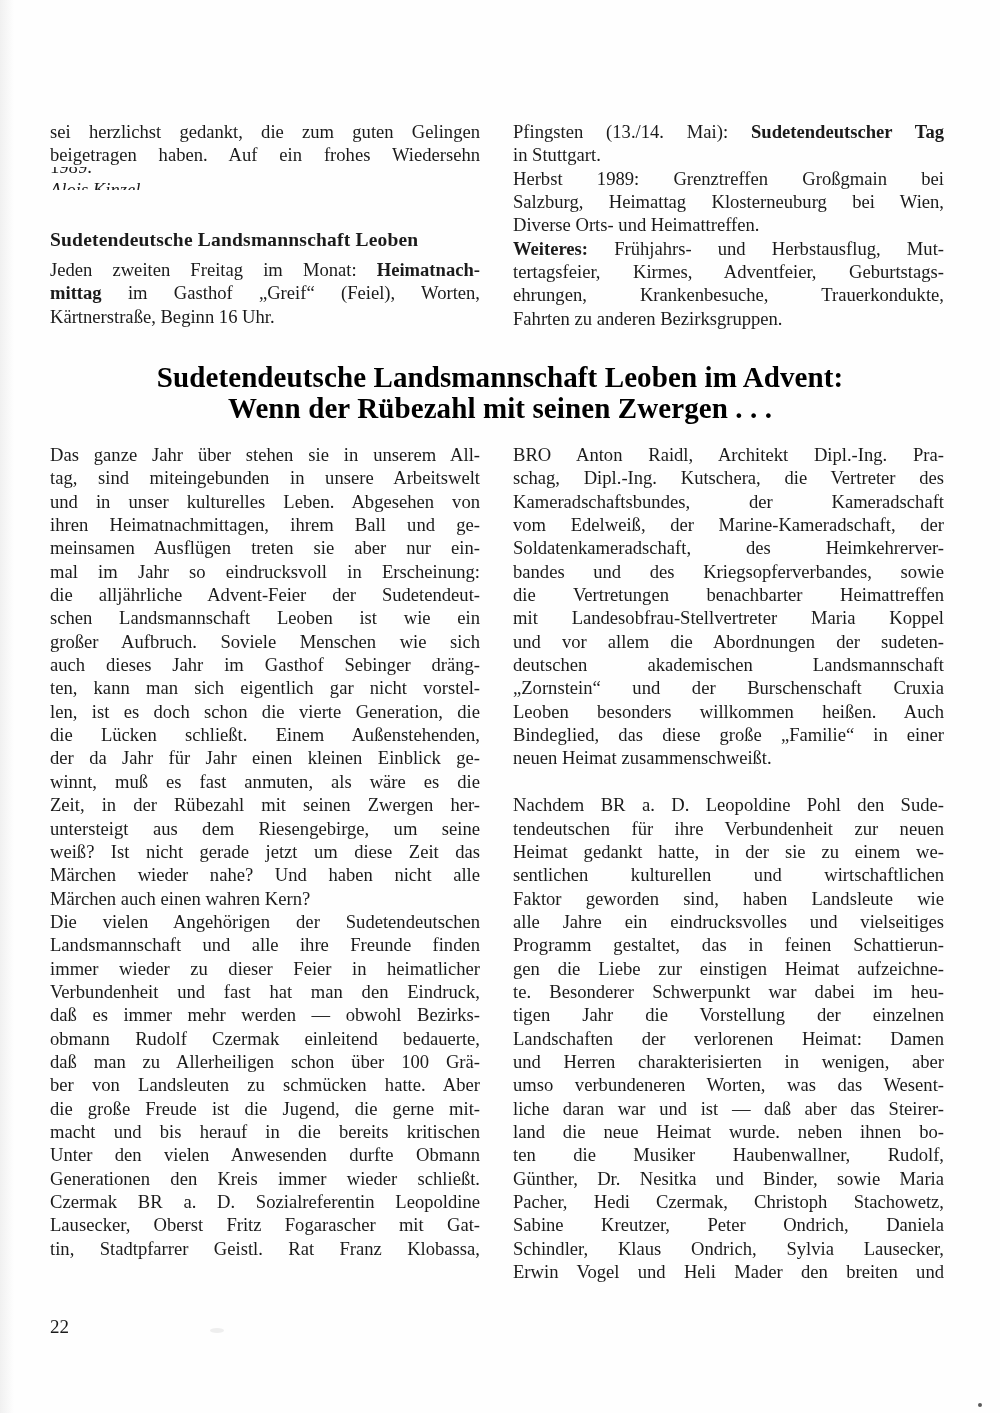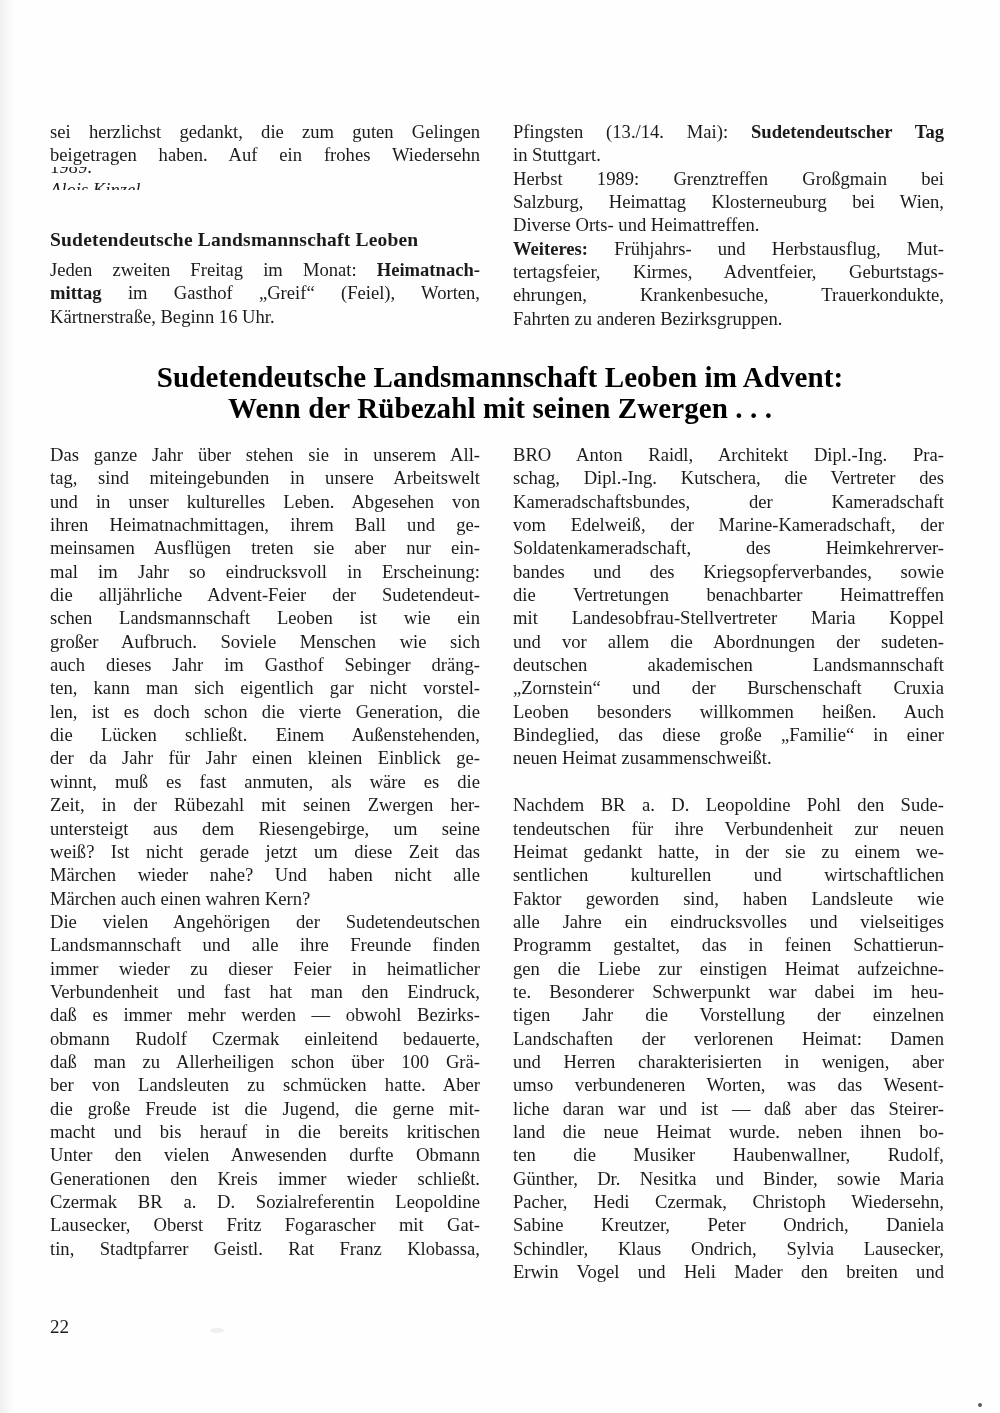--- a/index.html
+++ b/index.html
@@ -165,21 +165,21 @@
       <div class="ln j">gen die Liebe zur einstigen Heimat aufzeichne-</div>
       <div class="ln j">te. Besonderer Schwerpunkt war dabei im heu-</div>
       <div class="ln j">tigen Jahr die Vorstellung der einzelnen</div>
       <div class="ln j">Landschaften der verlorenen Heimat: Damen</div>
       <div class="ln j">und Herren charakterisierten in wenigen, aber</div>
       <div class="ln j">umso verbundeneren Worten, was das Wesent-</div>
       <div class="ln j">liche daran war und ist — daß aber das Steirer-</div>
       <div class="ln j">land die neue Heimat wurde. neben ihnen bo-</div>
       <div class="ln j">ten die Musiker Haubenwallner, Rudolf,</div>
       <div class="ln j">Günther, Dr. Nesitka und Binder, sowie Maria</div>
-      <div class="ln j">Pacher, Hedi Czermak, Christoph Wiedersehn,</div>
+      <div class="ln j">Pacher, Hedi Czermak, Christoph Stachowetz,</div>
       <div class="ln j">Sabine Kreutzer, Peter Ondrich, Daniela</div>
       <div class="ln j">Schindler, Klaus Ondrich, Sylvia Lausecker,</div>
       <div class="ln j">Erwin Vogel und Heli Mader den breiten und</div>
     </div>
 
   <div class="block pagenum" style="left:50px; top:1315px;">22</div>
 
 </div>
 
 </body></html>

